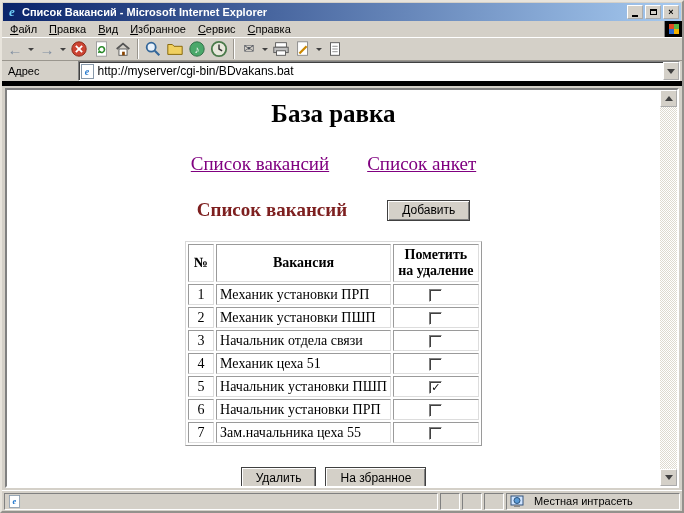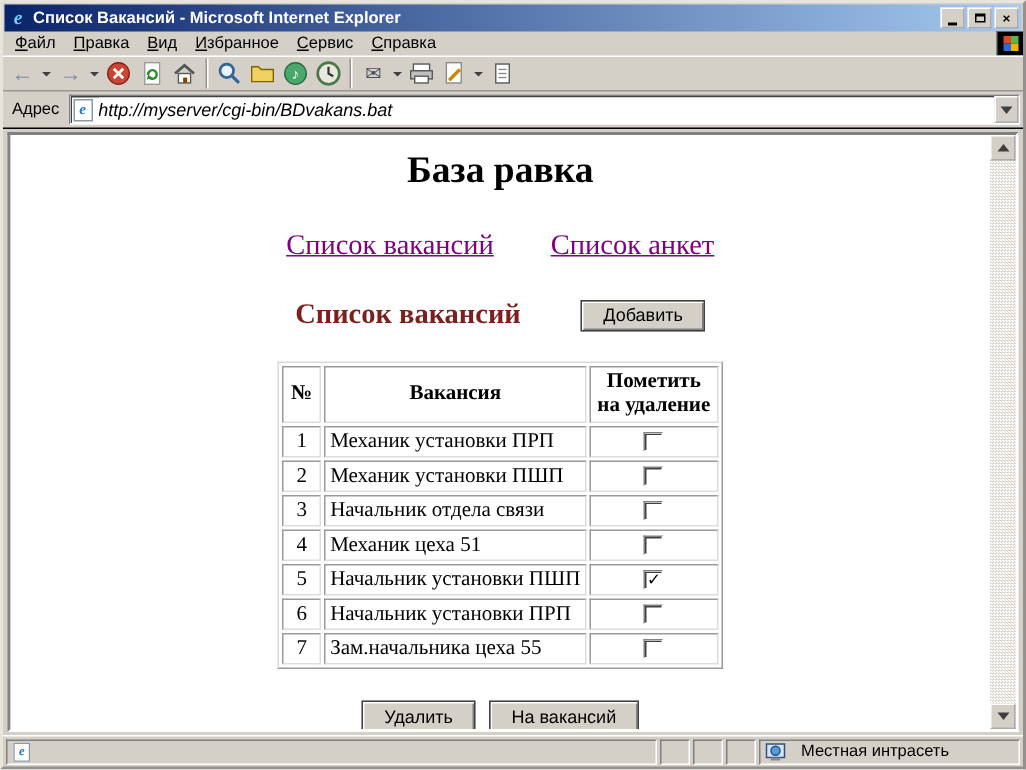--- a/index.html
+++ b/index.html
@@ -48,29 +48,29 @@
   .tbtn { height:22px; min-width:22px; display:flex; align-items:center; justify-content:center;
     border:1px solid transparent; }
   .tsep { width:2px; height:20px; border-left:1px solid #9a968e; border-right:1px solid #fff; margin:0 3px; }
   .caret { width:0; height:0; border-left:3px solid transparent; border-right:3px solid transparent;
     border-top:3px solid #404040; margin:0 2px; }
   .arrow-glyph { font-size:15px; line-height:15px; color:#7e8da0; font-weight:bold; }
   .glyph { font-size:13px; line-height:14px; color:#4a4f58; }
 
   
   .addressbar { height:25px; display:flex; align-items:center; padding:2px 2px;
-    border-bottom:1px solid #000000; }
+    border-bottom:5px solid #000000;gap:32px; }
   .addr-label { font-size:11px; padding:0 6px 0 4px; }
   .addr-field { flex:1; height:20px; background:#fff; border:1px solid;
     border-color:#808080 #fff #fff #808080; box-shadow:inset 1px 1px 0 #404040;
     display:flex; align-items:center; padding-left:2px; }
   .page-ic { width:13px; height:15px; background:#fff; border:1px solid #8899aa;
     font-family:"Liberation Serif",serif; font-style:italic; font-weight:bold;
     color:#2277cc; font-size:10px; line-height:13px; text-align:center; margin-right:4px; flex:none; }
-  .addr-input { flex:1; border:none; outline:none; font-size:12px; font-family:"Liberation Sans",sans-serif; height:16px;font-style:italic; }
+  .addr-input { flex:1; border:none; outline:none; font-size:12px; font-family:"Liberation Sans",sans-serif; height:16px; }
   .drop-btn { width:16px; height:18px; background:#d4d0c8; border:1px outset #fff;
     display:flex; align-items:center; justify-content:center; flex:none; }
 
   
   .frame { flex:1; padding:2px 3px 2px 3px; display:flex; min-height:0; }
   .viewport { flex:1; border:2px solid; border-color:#808080 #fff #fff #808080;
     display:flex; min-width:0; }
   .pagearea { flex:1; background:#fff; overflow:hidden;
     font-family:"Liberation Serif", serif; color:#000; text-align:center; }
 
@@ -306,21 +306,21 @@
               </tr>
               <tr>
                 <td class="cnum">7</td>
                 <td class="cvac">Зам.начальника цеха 55</td>
                 <td class="cchk"><span class="cb"></span></td>
               </tr>
             </tbody>
         </table>
         <div class="actions">
           <button class="btn98">Удалить</button>
-          <button class="btn98">На вакансий</button>
+          <button class="btn98">На збранное</button>
         </div>
       </div>
       <div class="scrollbar">
         <span class="sbtn">
             <span class="tri-up"></span>
           </span>
         <span class="sbtn">
             <span class="tri-down"></span>
           </span>
       </div>

